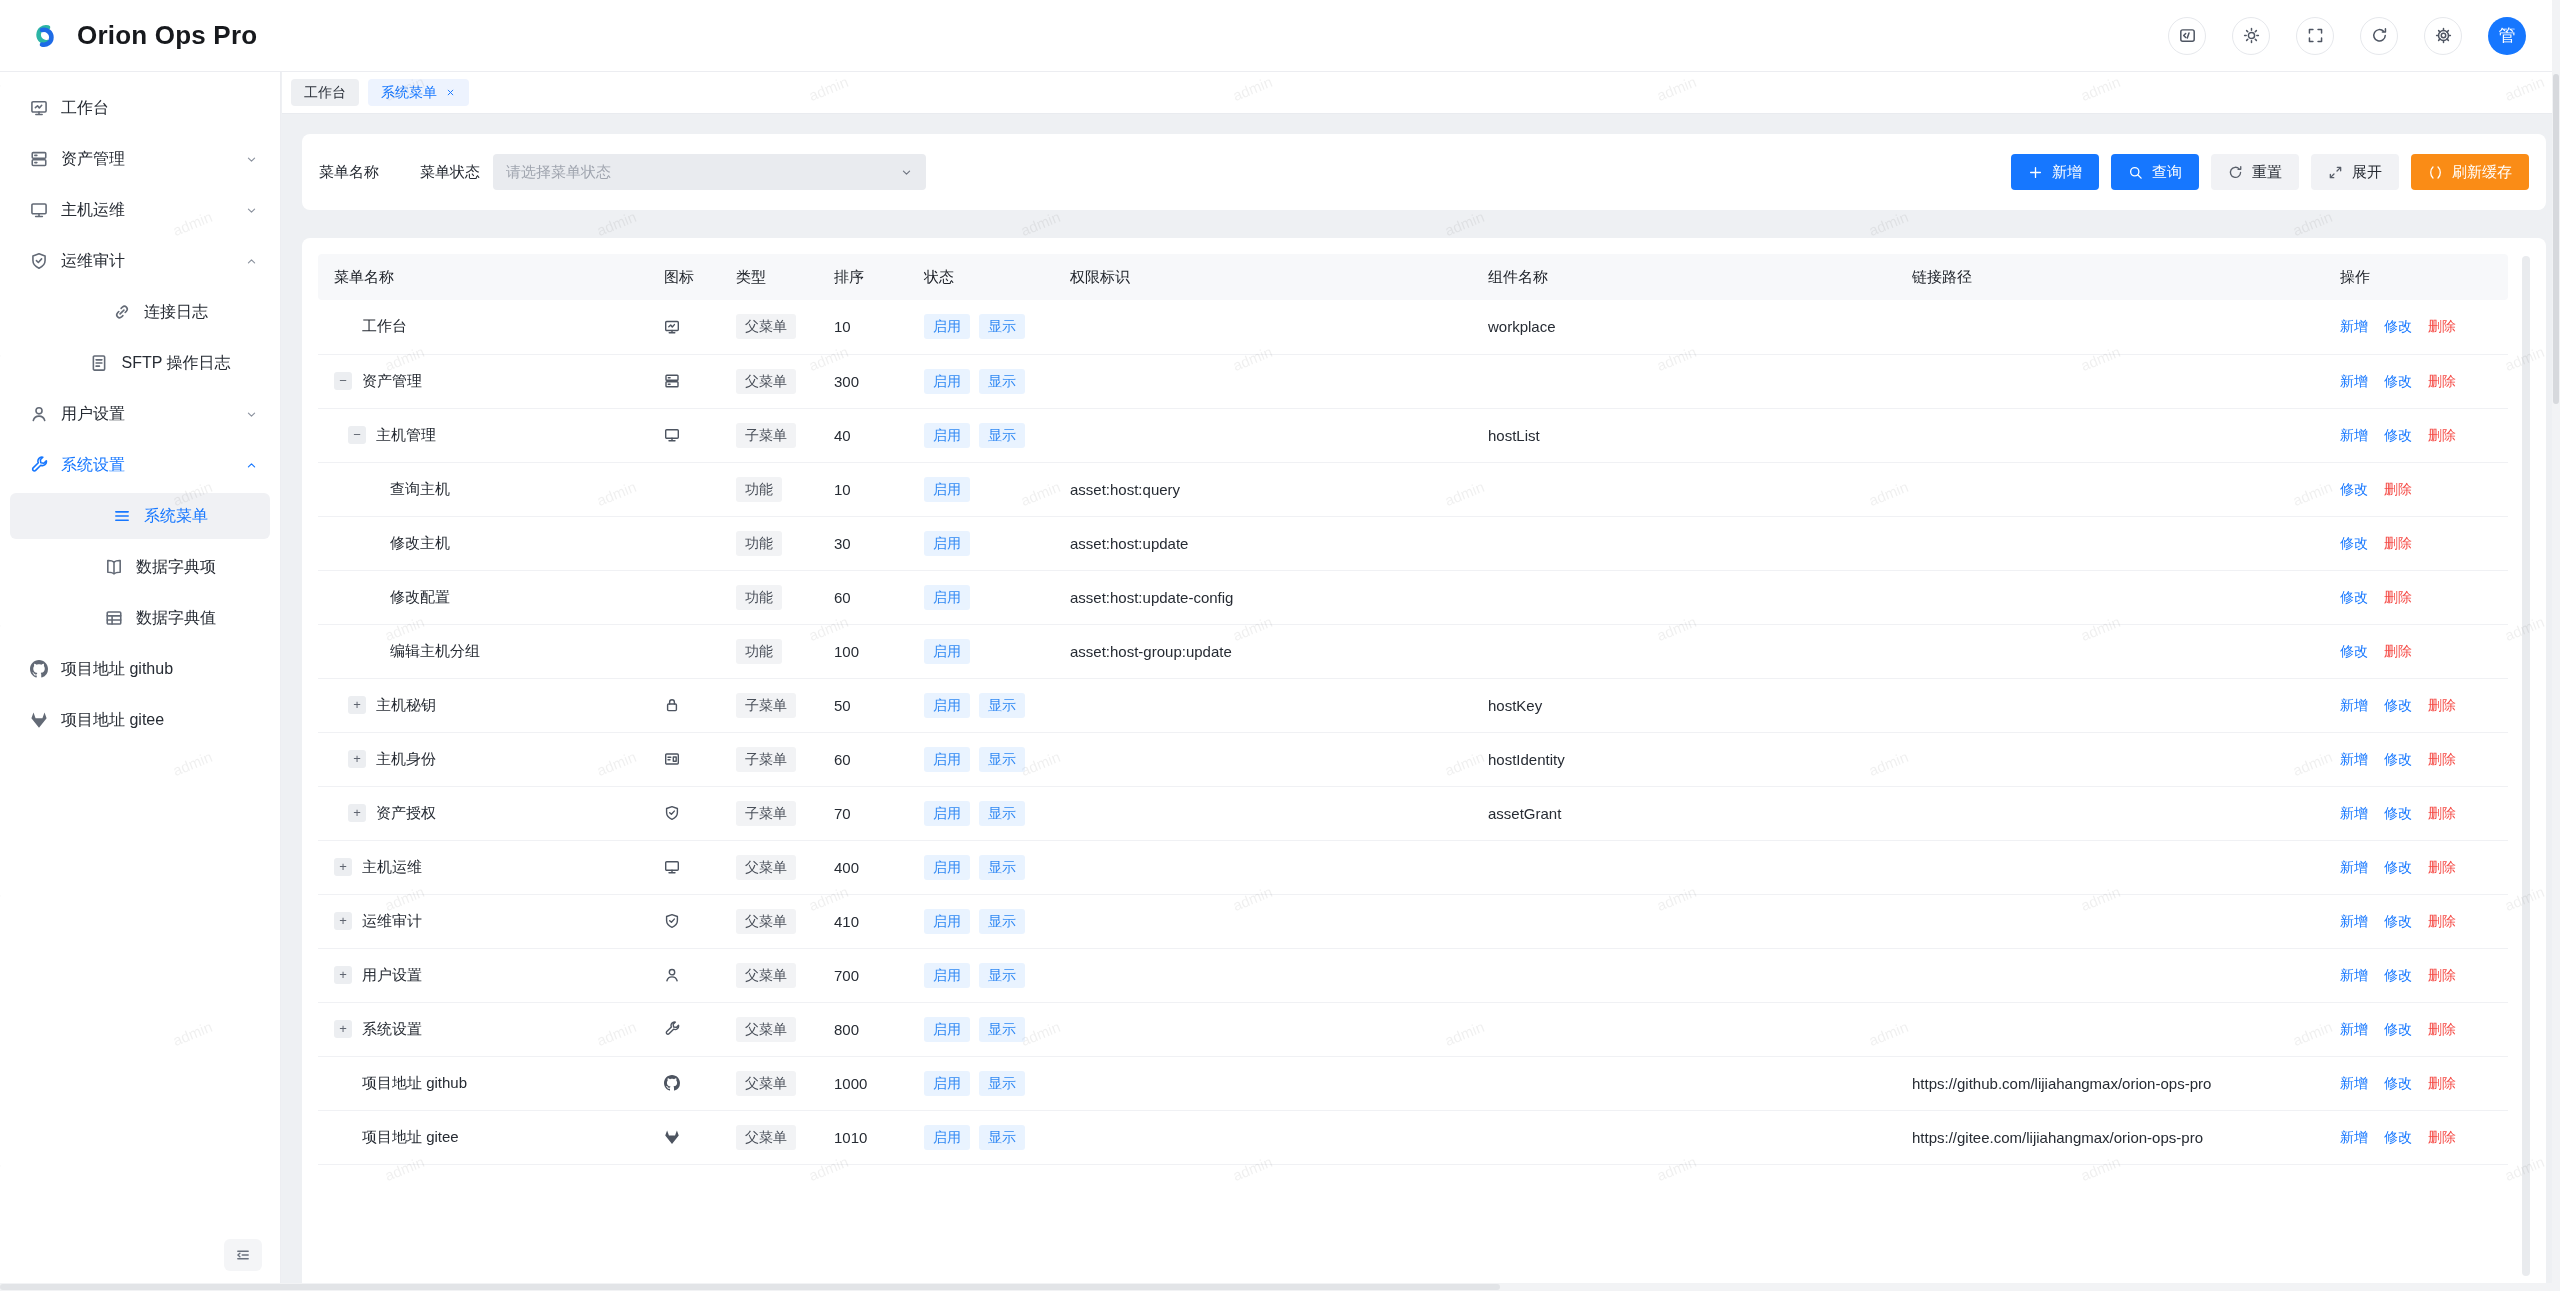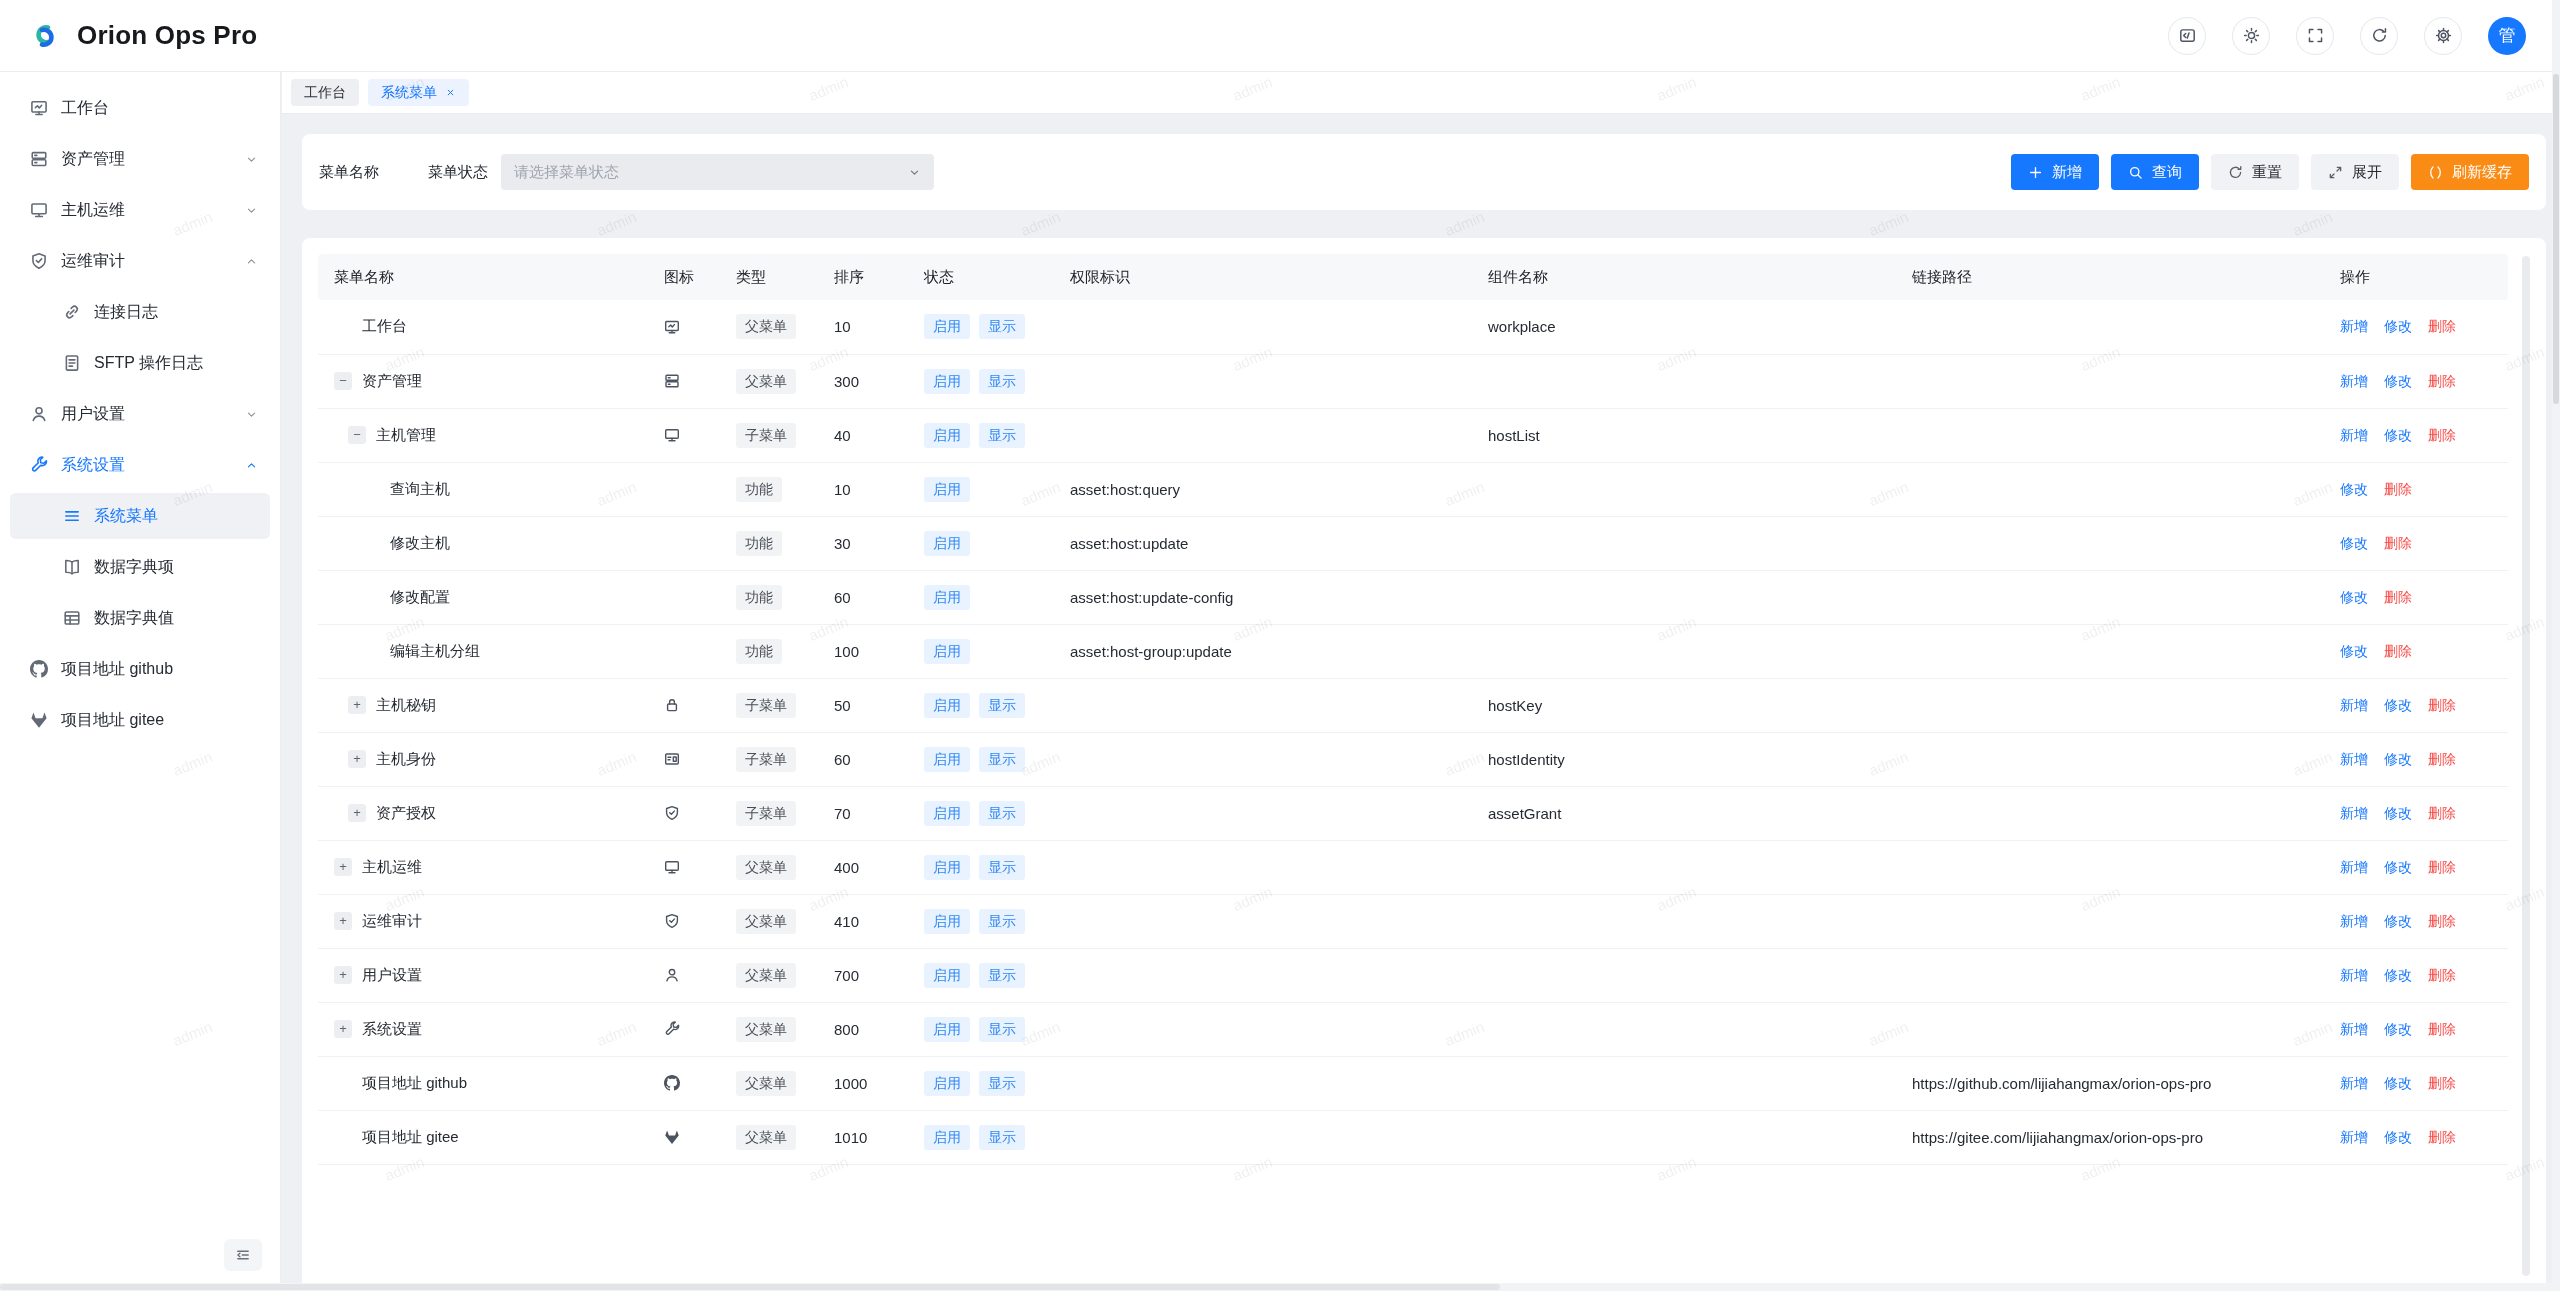--- a/index.html
+++ b/index.html
@@ -18,42 +18,42 @@
                      display:flex; align-items:center; justify-content:center; color:#4e5562; cursor:pointer; }
   .avatar { width:38px; height:38px; border-radius:50%; background:#1677ff; color:#fff; font-size:17px;
             display:flex; align-items:center; justify-content:center; cursor:pointer; }
 
   
   .sidebar { position:absolute; top:72px; left:0; bottom:8px; width:281px; background:#fff;
              border-right:1px solid #ecedf1; padding-top:8px; z-index:4; }
   .side-item { height:46px; margin:5px 10px; padding:0 12px 0 20px; border-radius:6px; display:flex;
                align-items:center; gap:13px; font-size:16px; color:#262b33; cursor:pointer; white-space:nowrap; }
   .side-item .s-icon { display:flex; color:#636a76; }
-  .side-item.sub { padding-left:53px; }
+  .side-item.sub { padding-left:53px;justify-content:center; }
   .side-item .chev { margin-left:auto; color:#8b929e; display:flex; }
   .side-item.active-parent, .side-item.active-parent .s-icon, .side-item.active-parent .chev { color:#1677ff; }
   .side-item.selected { background:#f0f1f4; color:#1677ff; }
   .side-item.selected .s-icon { color:#1677ff; }
   .collapse-btn { position:absolute; right:18px; bottom:12px; width:38px; height:32px; border-radius:6px;
                   background:#f4f5f7; color:#6b727e; display:flex; align-items:center; justify-content:center; cursor:pointer; }
 
   
   .tabstrip { position:absolute; left:282px; right:8px; top:72px; height:42px; background:#fff;
               border-bottom:1px solid #e9ebef; display:flex; align-items:center; gap:9px; padding:0 9px; z-index:3; }
   .tab { height:27px; padding:0 13px; border-radius:4px; background:#edeff2; color:#2c323b; font-size:14px;
          display:inline-flex; align-items:center; gap:8px; cursor:pointer; }
   .tab.active { background:#edf3fe; color:#1677ff; }
   .tab .tab-close { display:flex; color:#1677ff; }
 
   
   .content { position:absolute; left:282px; right:8px; top:114px; bottom:8px; padding:20px 6px 0 20px; }
   .filter-card { background:#fff; border-radius:8px; height:76px; display:flex; align-items:center;
                  padding:0 17px; }
   .f-label { font-size:15px; color:#262b33; margin-right:13px; }
-  .f-label.second { margin-left:36px;text-align:center; }
+  .f-label.second { margin-left:28px;text-align:center; }
   .f-input { width:400px; height:36px; background:#f2f3f6; border:none; border-radius:4px; padding:0 13px;
              font-size:15px; color:#262b33; font-family:inherit; outline:none; }
   .f-input::placeholder { color:#a9aeb8; }
   .f-select { width:433px; height:36px; background:#e9ebef; border-radius:4px; display:flex; align-items:center;
               padding:0 13px; color:#a0a5af; font-size:15px; cursor:pointer; }
   .f-select .chev { margin-left:auto; color:#6e7480; display:flex; }
   .toolbar { margin-left:auto; display:flex; gap:12px; }
   .btn { height:36px; border-radius:4px; padding:0 17px; font-size:15px; display:inline-flex; align-items:center;
          gap:9px; border:none; cursor:pointer; font-family:inherit; white-space:nowrap; }
   .btn.primary { background:#1677ff; color:#fff; }

